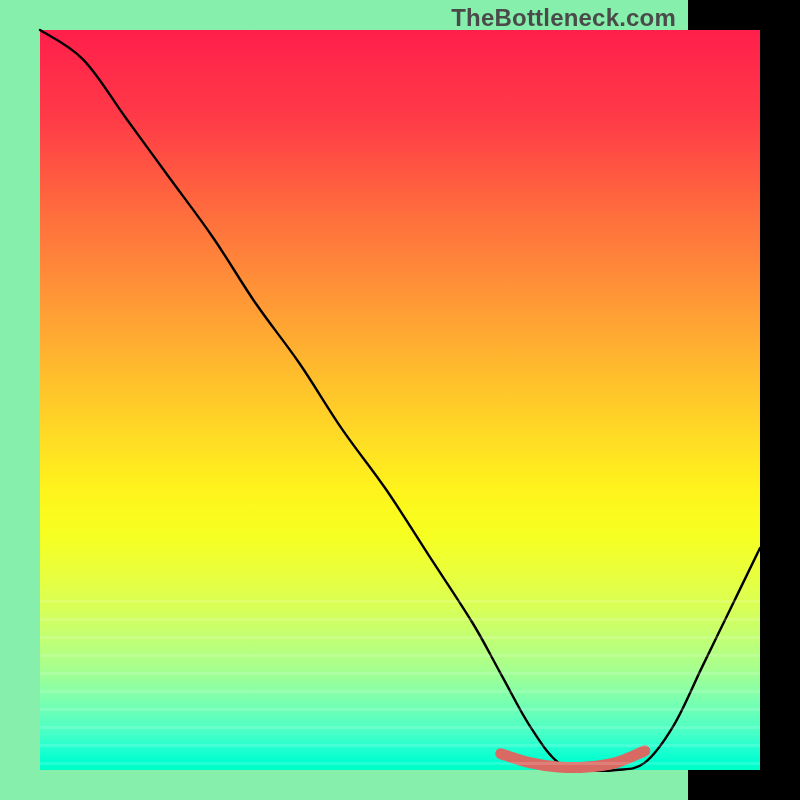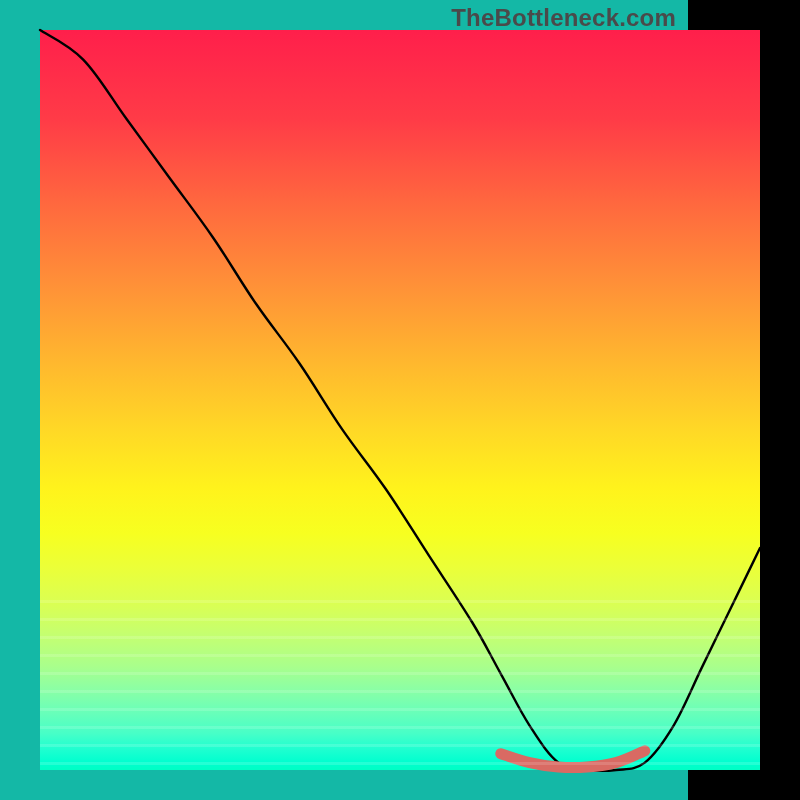--- a/index.html
+++ b/index.html
@@ -1,21 +1,21 @@
 <!DOCTYPE html>
 <html><head>
 <meta charset="utf-8">
 <style>
   * { margin: 0; padding: 0; box-sizing: border-box; }
   html, body { width: 800px; height: 800px; overflow: hidden; background: #000; }
   .frame {
     position: relative;
     width: 688px;
     height: 800px;
-    background: #14b8a6;
+    background: #86efac;
   }
   .watermark {
     position: absolute;
     top: 4px;
     right: 12px;
     font-family: Arial, Helvetica, sans-serif;
     font-size: 24px;
     font-weight: 600;
     color: #4a4a4a;
     letter-spacing: 0.2px;

